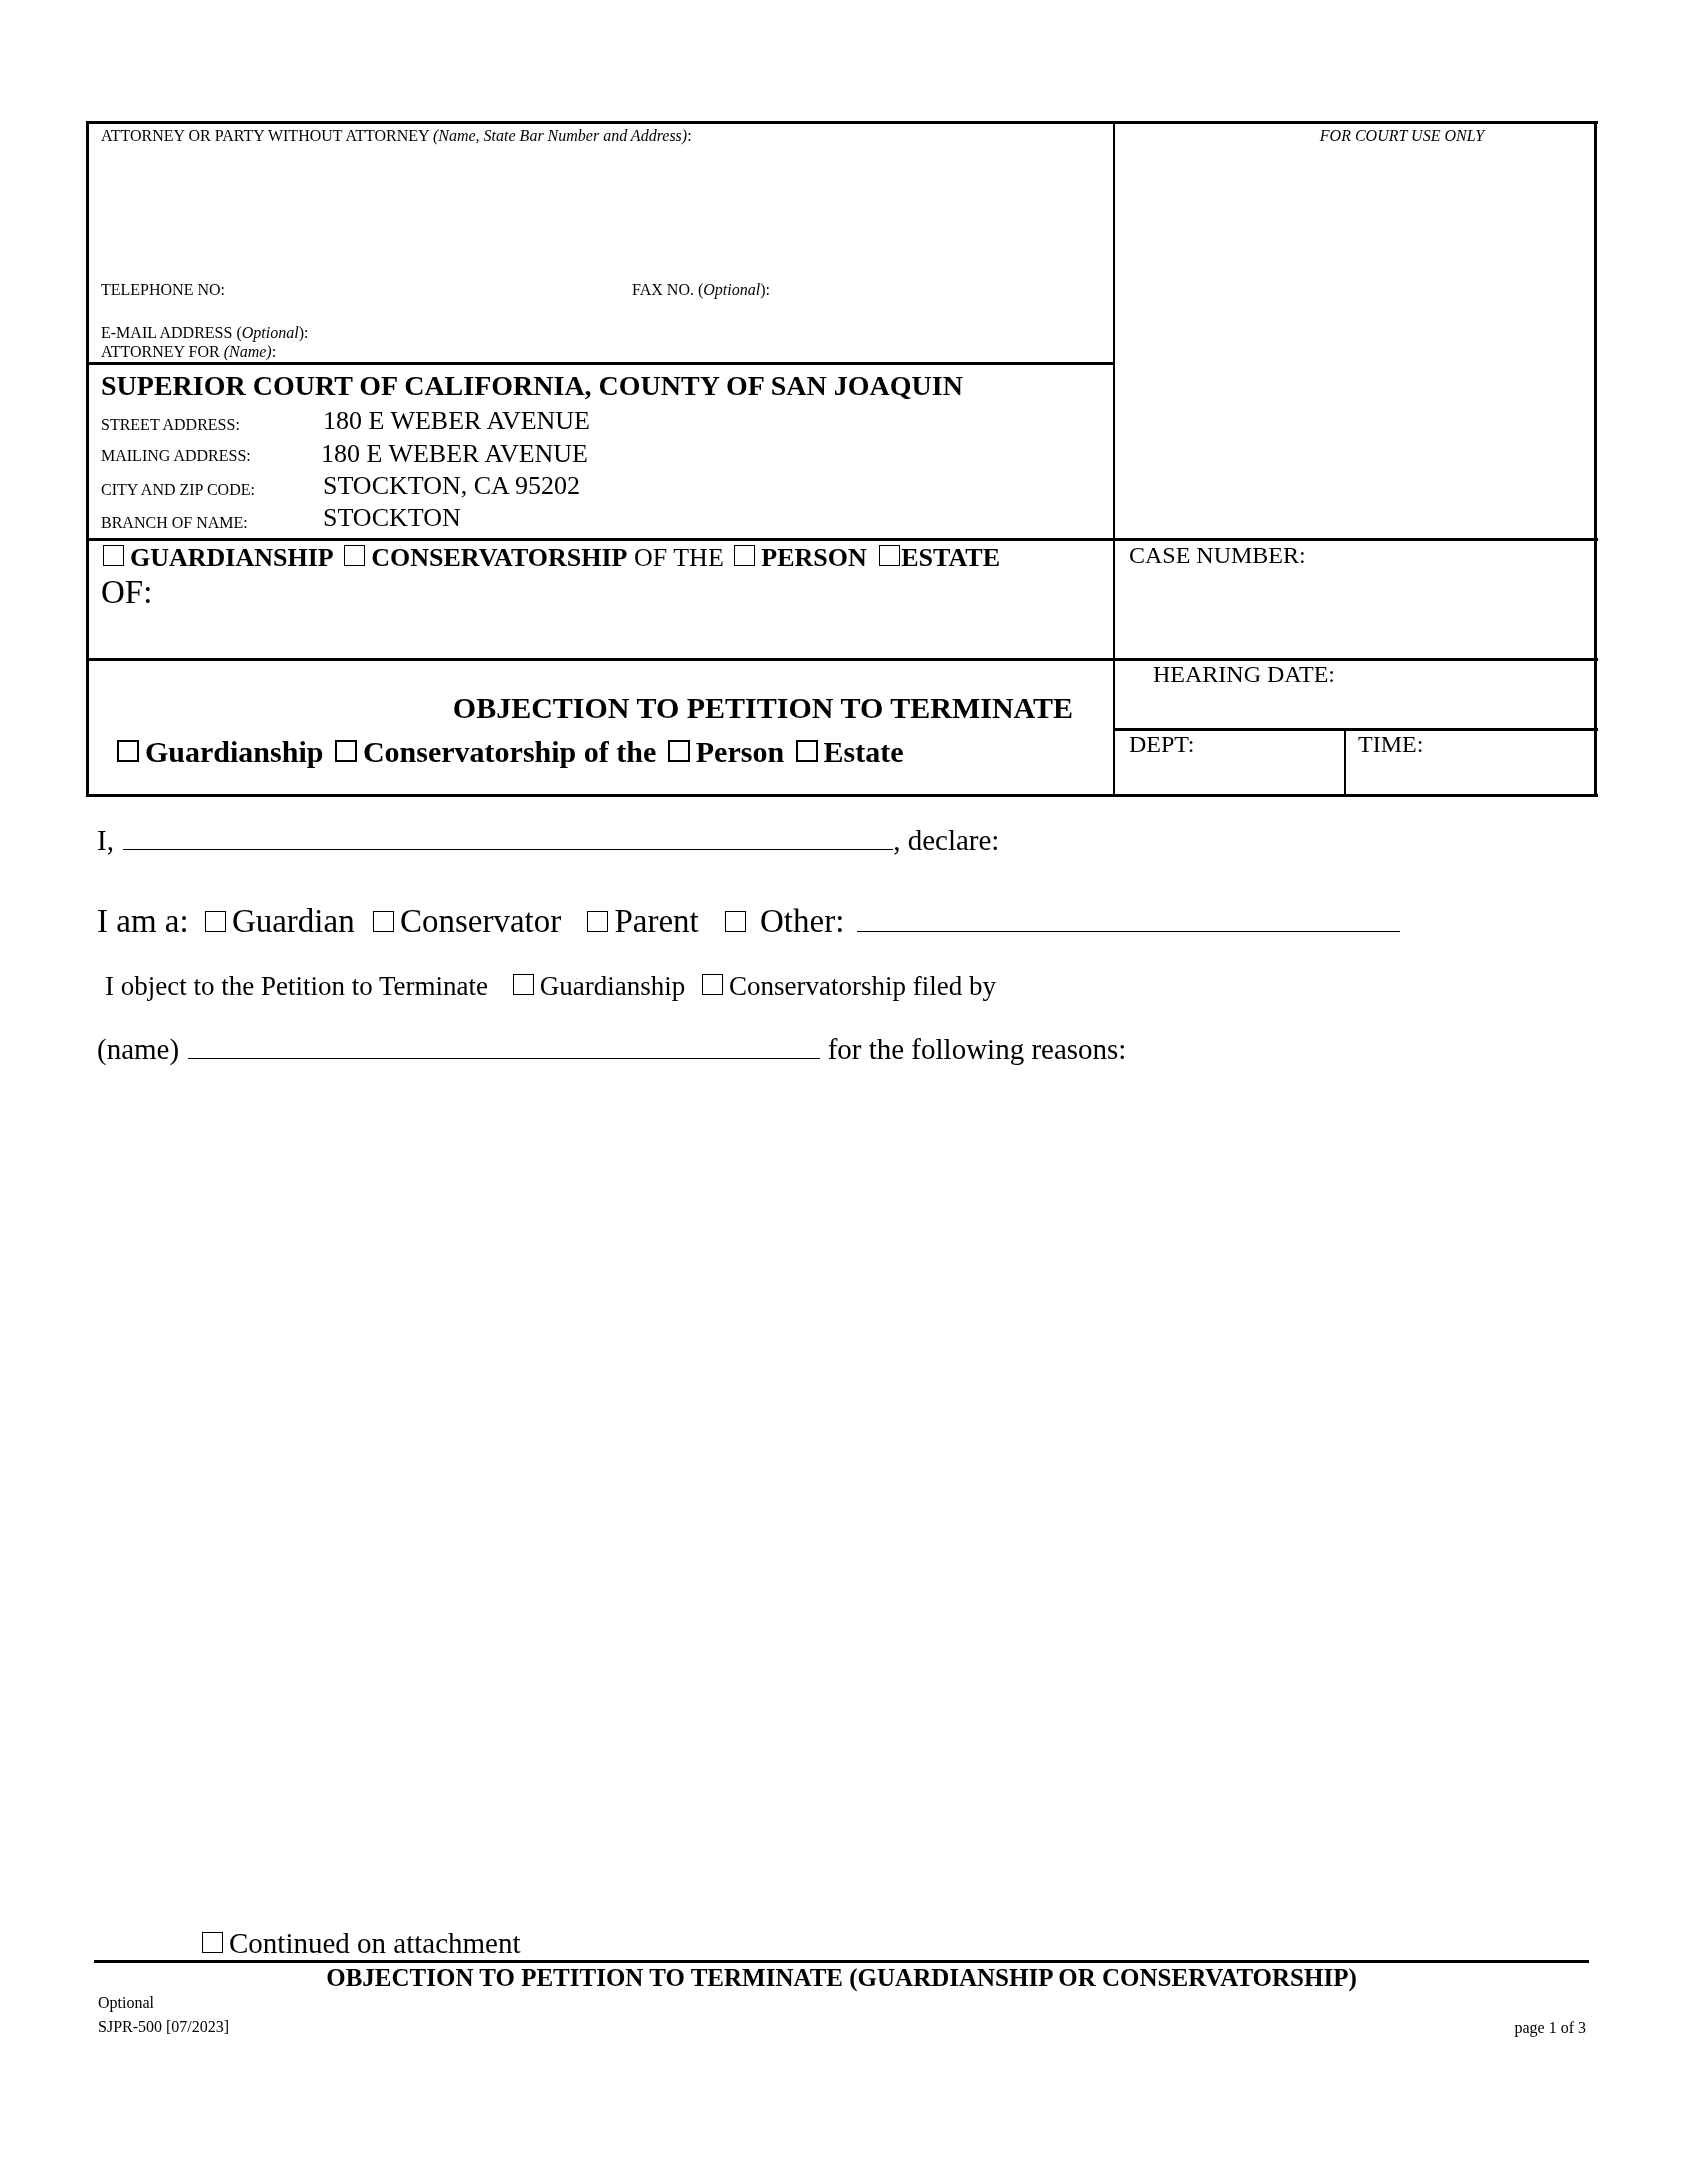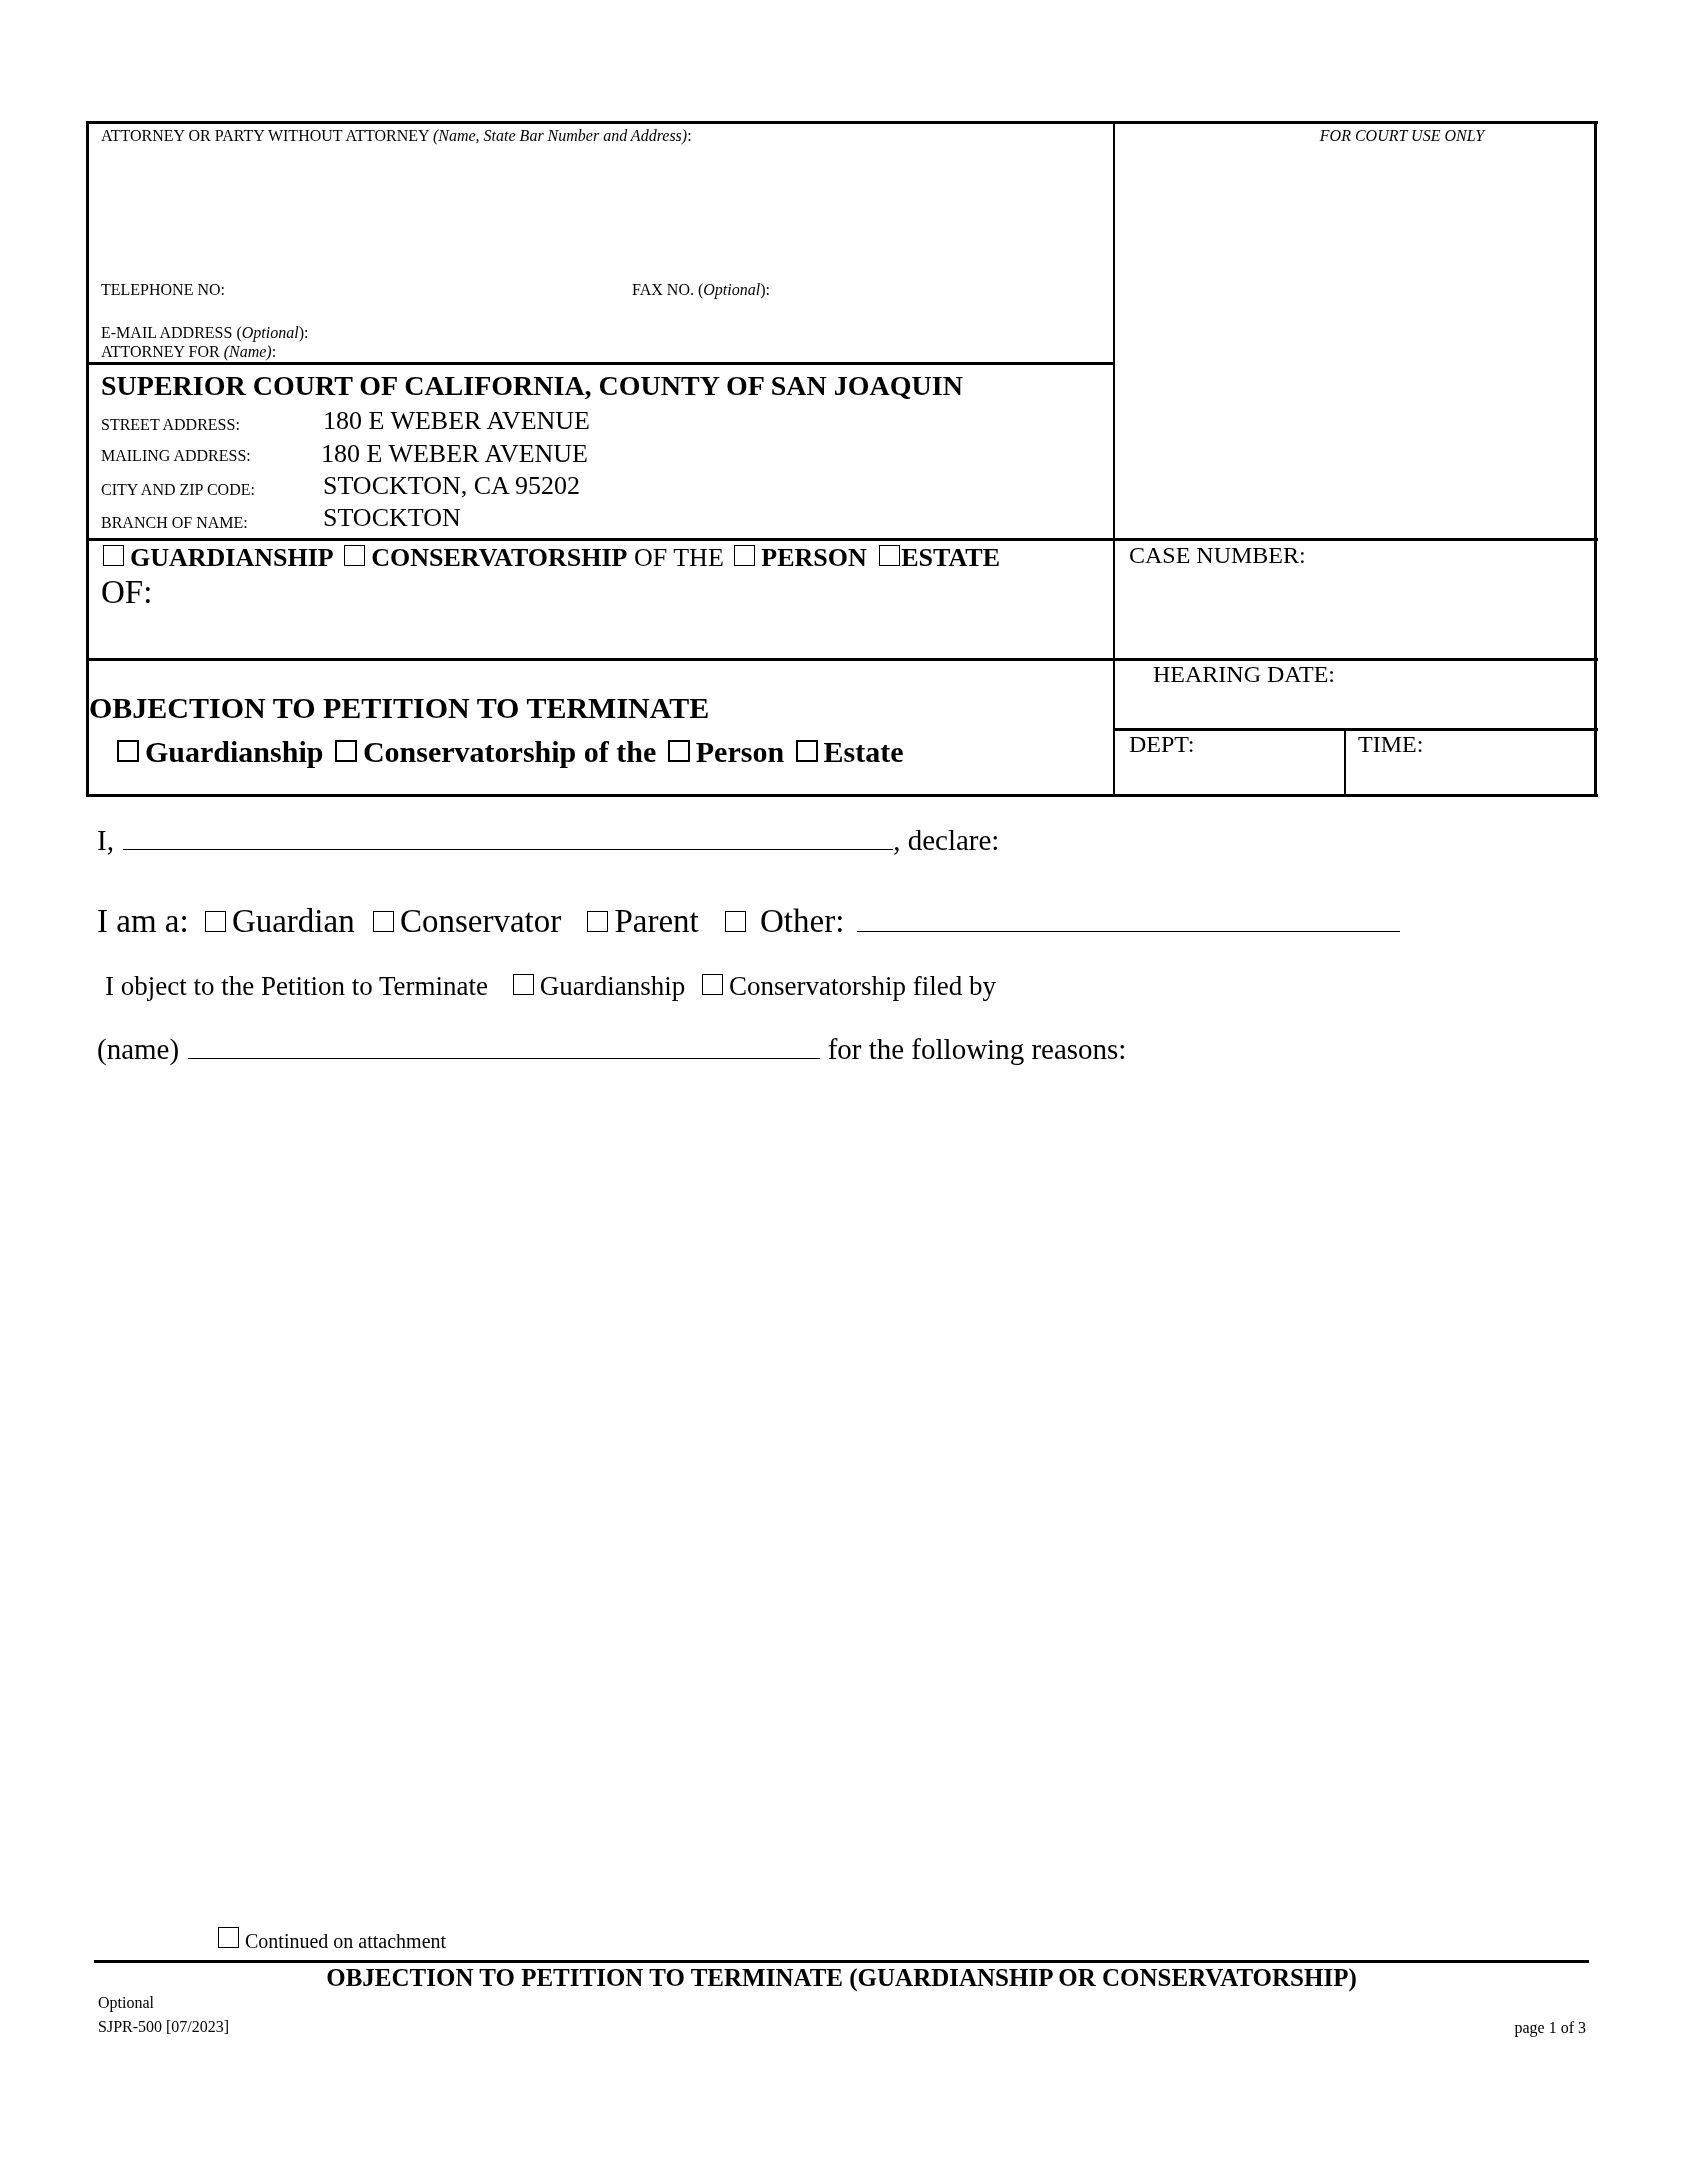--- a/index.html
+++ b/index.html
@@ -90,21 +90,21 @@
 
 <div class="abs" style="left:1129px;top:661px;font-size:24px;margin-left:24px;">HEARING DATE:</div>
 <div class="abs" style="left:1129px;top:693px;width:455px;height:32px;"></div>
 
 <div class="abs" style="left:1129px;top:731px;font-size:24px;">DEPT:</div>
 <div class="abs" style="left:1129px;top:760px;width:208px;height:32px;"></div>
 
 <div class="abs" style="left:1358px;top:731px;font-size:24px;">TIME:</div>
 <div class="abs" style="left:1358px;top:760px;width:228px;height:32px;"></div>
 
-<div class="abs bold" style="left:89px;top:691px;width:1024px;padding-right:40px;text-align:left;font-size:30px;">OBJECTION TO PETITION TO TERMINATE</div>
+<div class="abs bold" style="left:89px;top:691px;width:1024px;padding-right:40px;text-align:right;font-size:30px;">OBJECTION TO PETITION TO TERMINATE</div>
 <div class="abs bold" style="left:117px;top:735px;font-size:30px;">
   <span class="cb cb-lg"></span><span>Guardianship</span>
   <span class="cb cb-lg" style="margin-left:4px;"></span><span>Conservatorship of the</span>
   <span class="cb cb-lg" style="margin-left:4px;"></span><span>Person</span>
   <span class="cb cb-lg" style="margin-left:4px;"></span><span>Estate</span>
 </div>
 
 <div class="abs" style="left:97px;top:822px;font-size:29px;">
   <span>I,</span>
   <span class="ul" style="width:770px;height:28px;margin-left:2px;"></span><span>, declare:</span>
@@ -126,21 +126,21 @@
 </div>
 
 <div class="abs" style="left:97px;top:1029px;font-size:29px;">
   <span>(name)</span>
   <span class="ul" style="width:632px;height:30px;margin-left:2px;"></span>
   <span>for the following reasons:</span>
 </div>
 
 <div class="abs" style="left:97px;top:1079px;width:1485px;height:822px;"></div>
 
-<div class="abs" style="left:202px;top:1927px;font-size:20px;padding-left:16px;">
+<div class="abs" style="left:186px;top:1927px;font-size:29px;padding-left:16px;">
   <span class="cb cb-md" style="margin-right:6px;"></span><span>Continued on attachment</span>
 </div>
 
 <div class="line-h" style="left:94px;top:1960px;width:1495px;height:3px;"></div>
 <div class="abs bold" style="left:94px;top:1964px;width:1495px;text-align:center;font-size:25px;">OBJECTION TO PETITION TO TERMINATE (GUARDIANSHIP OR CONSERVATORSHIP)</div>
 <div class="abs" style="left:98px;top:1994px;font-size:16px;">Optional</div>
 <div class="abs" style="left:98px;top:2018px;font-size:16px;">SJPR-500 [07/2023]</div>
 <div class="abs" style="right:97px;top:2019px;font-size:16px;">page 1 of 3</div>
 
 

